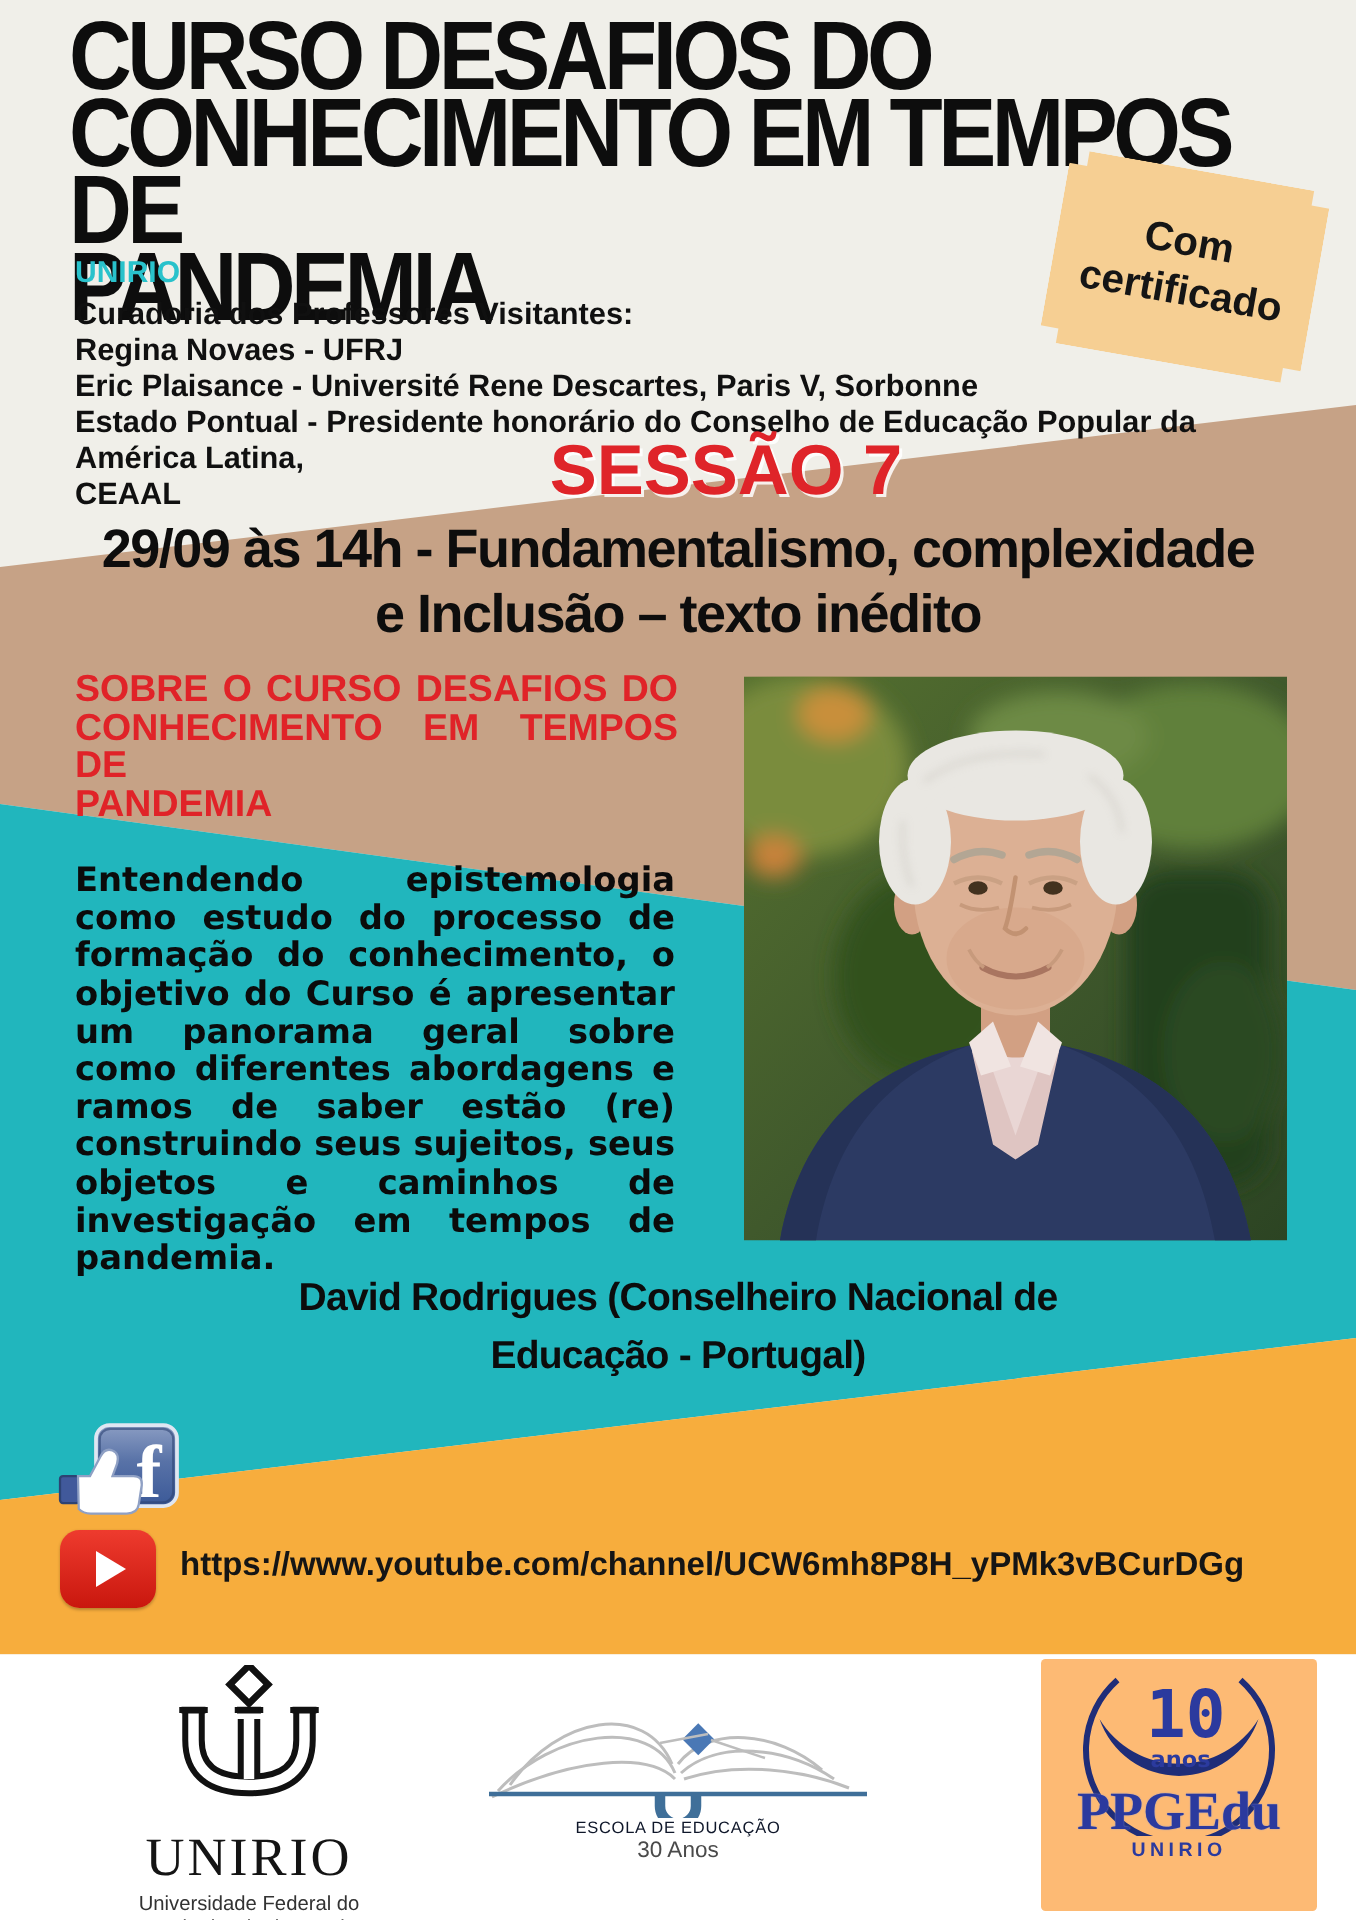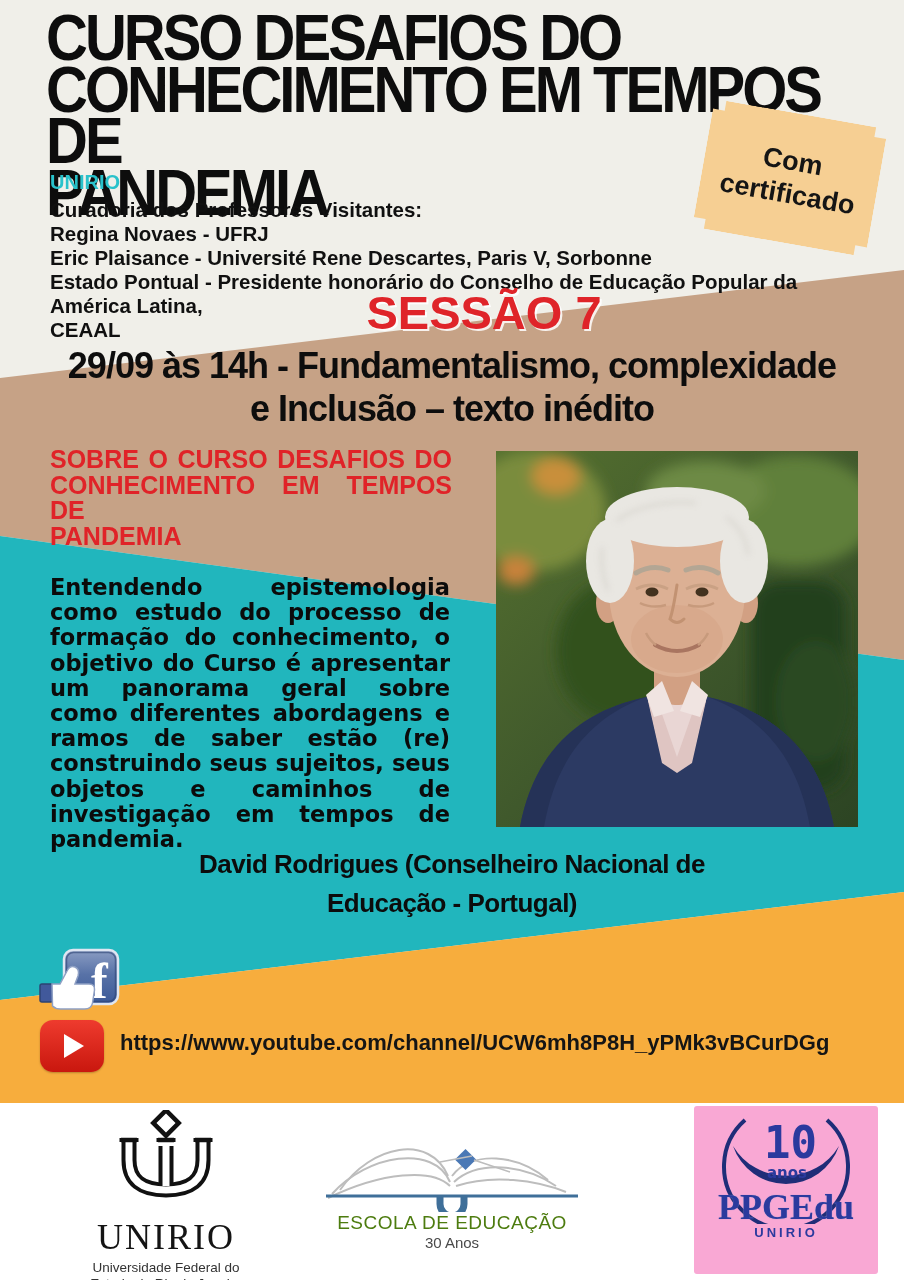--- a/index.html
+++ b/index.html
@@ -73,24 +73,24 @@
     display:flex;align-items:center;justify-content:center;
     box-shadow:0 1px 2px rgba(0,0,0,.25);
   }
   .yt-play{width:0;height:0;border-left:20px solid #fff;border-top:12px solid transparent;border-bottom:12px solid transparent;margin-left:4px;}
 
   
   .unirio-block{left:58px;top:1110px;width:216px;text-align:center;}
   .unirio-name{font-family:"Liberation Serif",serif;font-size:36px;letter-spacing:2px;color:#141414;margin-top:-2px;}
   .unirio-caption{font-size:13.5px;line-height:16px;color:#333;margin-top:2px;}
   .escola-block{left:322px;top:1128px;width:260px;text-align:center;}
-  .escola-caption1{font-size:19px;letter-spacing:.5px;color:#4d7c0f;margin-top:-4px;}
+  .escola-caption1{font-size:11px;letter-spacing:.5px;color:#0f172a;margin-top:-4px;}
   .escola-caption2{font-size:15px;color:#4a4a4a;}
   .ppgedu-block{
-    left:694px;top:1106px;width:184px;height:168px;background:#f9a8d4;border-radius:3px;
+    left:694px;top:1106px;width:184px;height:168px;background:#fdba74;border-radius:3px;
     display:flex;flex-direction:column;align-items:center;
   }
   .ppgedu-name{font-family:"Liberation Serif",serif;font-weight:bold;font-size:36px;color:#2b3a9e;line-height:34px;margin-top:-34px;text-shadow:0 0 1px #8a93c9;}
   .ppgedu-sub{font-size:13px;letter-spacing:3px;color:#2b3a9e;font-weight:bold;margin-top:1px;}
 </style>
 </head>
 <body>
 
 <div class="poster">
 

